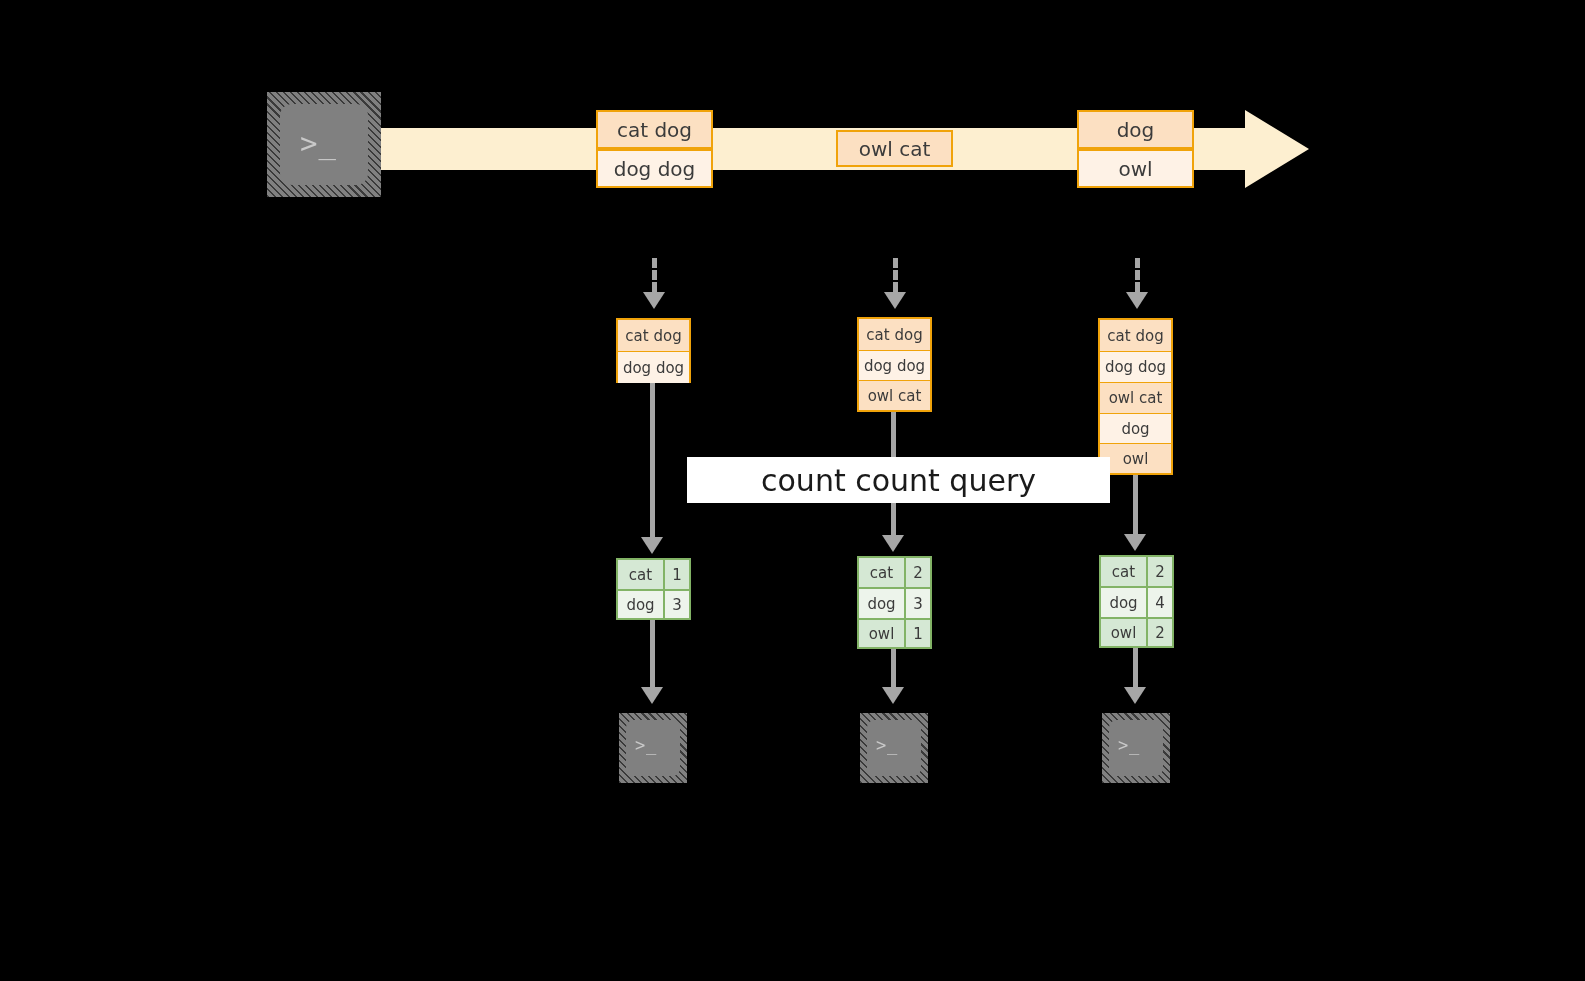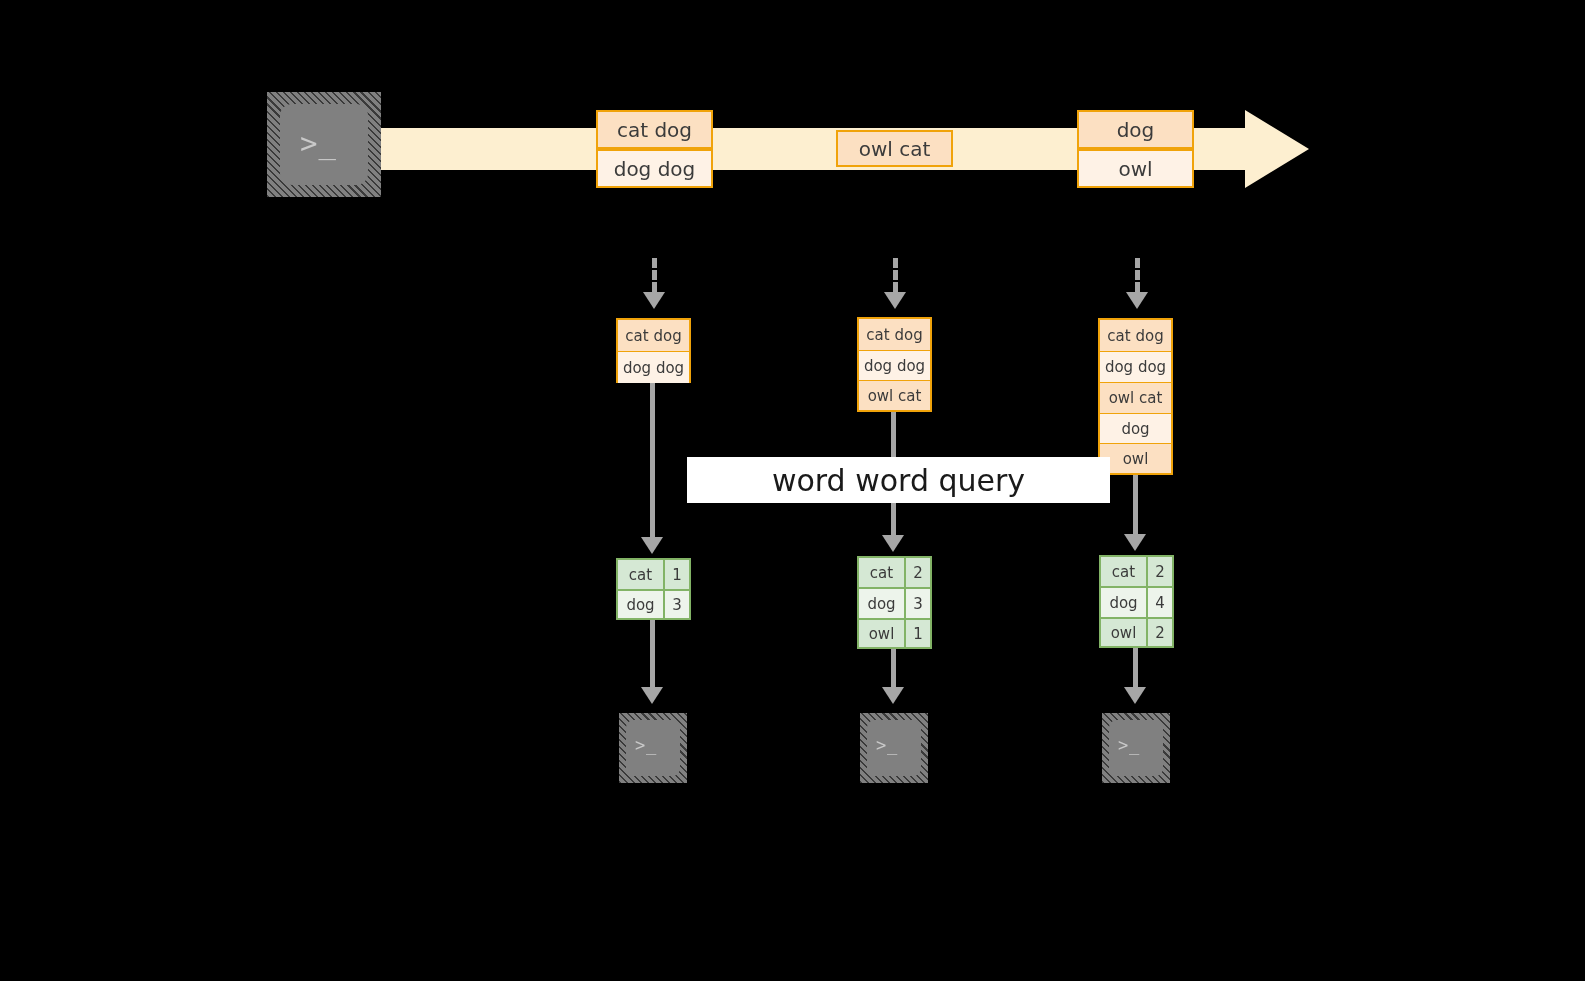--- a/index.html
+++ b/index.html
@@ -260,15 +260,15 @@
 
   <div class="vline" style="left:1133px; top:648px; width:5px; height:44px;"></div>
   <div class="vhead" style="left:1124px; top:687px;"></div>
 
   <div class="term-icon" style="left:1102px; top:713px; width:68px; height:70px;">
     <div class="term-hatch"></div>
     <div class="term-body" style="left:7px; top:7px; right:7px; bottom:7px;"></div>
     <div class="term-glyph" style="left:16px; top:24px; font-size:17px;">&gt;_</div>
   </div>
 
-  <div class="banner" style="left:687px; top:457px; width:423px; height:46px; font-size:30px;">word word query</div>
+  <div class="banner" style="left:687px; top:457px; width:423px; height:46px; font-size:30px;">count count query</div>
 
 </div>
 
 </body></html>

